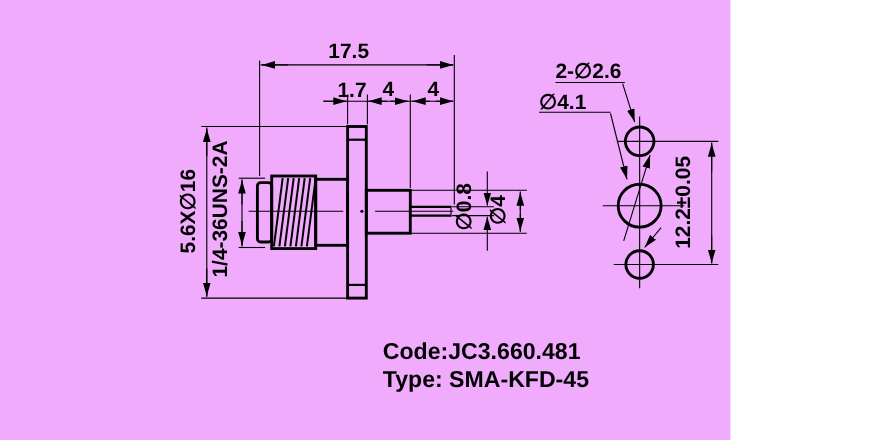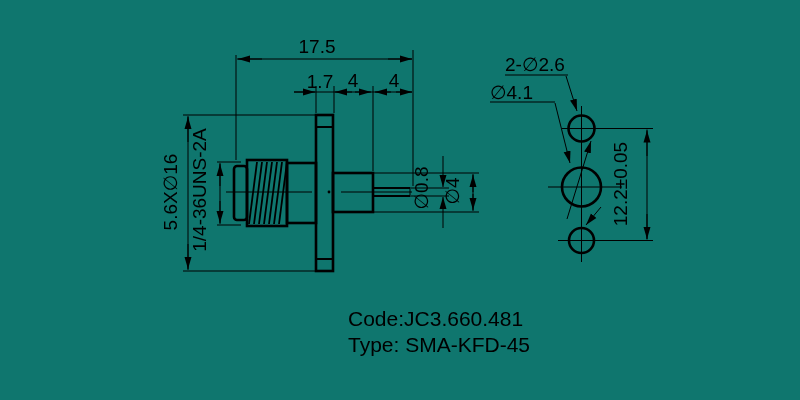--- a/index.html
+++ b/index.html
@@ -1,16 +1,16 @@
 <!DOCTYPE html>
 <html><head>
 <meta charset="utf-8">
 <style>
   html,body{margin:0;padding:0;background:#ffffff;}
-  .canvas{position:relative;width:800px;height:400px;background:#0f766e;overflow:hidden;}
+  .canvas{position:relative;width:664px;height:400px;background:#f0abfc;overflow:hidden;font-weight:bold;}
   svg text{font-family:"Liberation Sans", sans-serif;fill:#000;}
   .thick{stroke:#000;stroke-width:2.6;fill:none;}
   .med{stroke:#000;stroke-width:2;fill:none;}
   .thin{stroke:#000;stroke-width:1;fill:none;}
   .hatch{stroke:#000;stroke-width:1.8;fill:none;}
   .dimtext{font-size:19px;}
   .footertext{font-size:21px;}
 </style>
 </head>
 <body>

